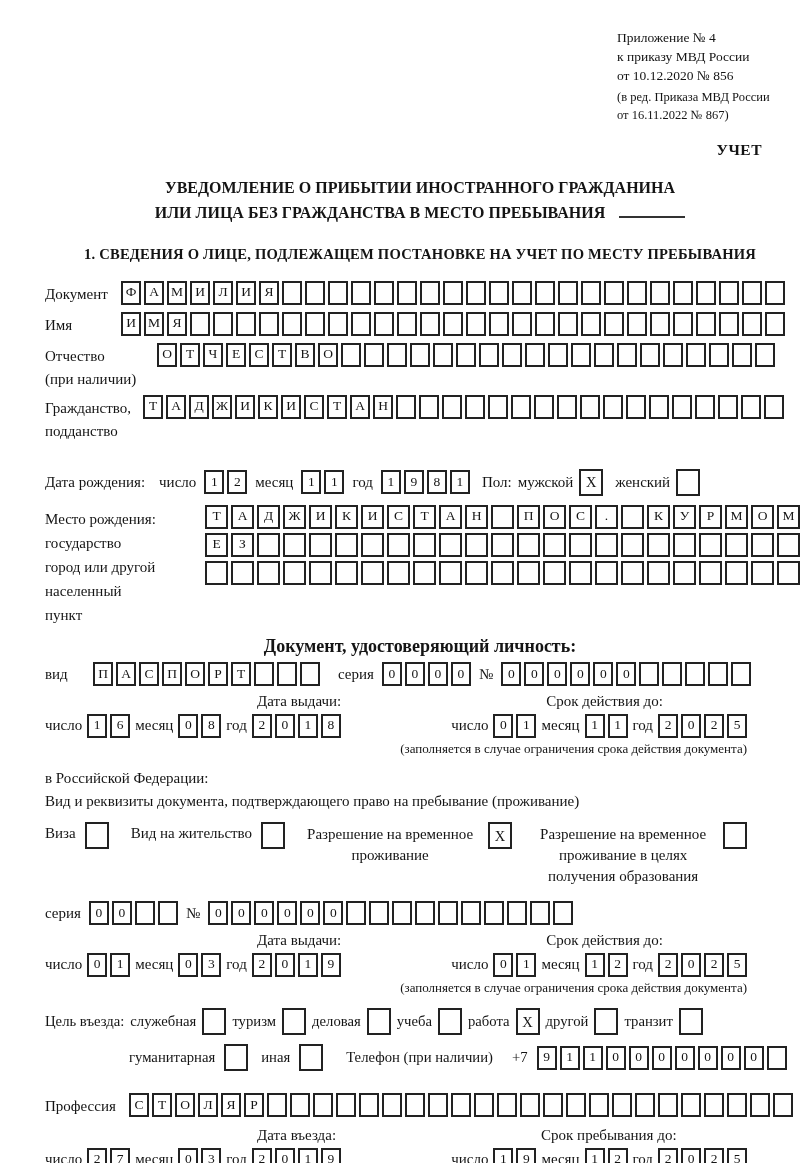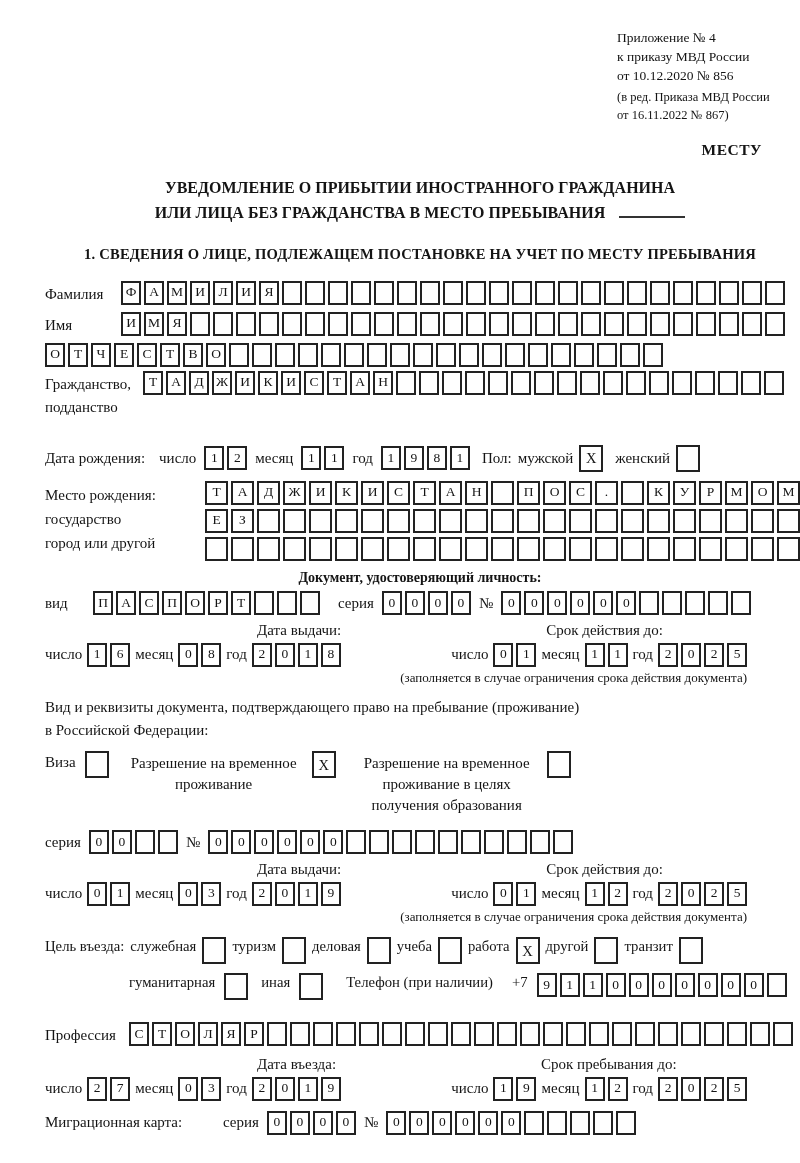--- a/index.html
+++ b/index.html
@@ -24,63 +24,63 @@
   .cells{display:flex;gap:3px;flex:none;}
   .cell{width:16px;height:20px;border:2px solid #222;background:#fff;
         display:flex;align-items:center;justify-content:center;
         font-size:13.5px;flex:none;}
   .wide-cells .cell{width:19px;}
   .cb{width:20px;height:23px;border:2px solid #222;background:#fff;
       display:inline-flex;align-items:center;justify-content:center;
       font-size:14.5px;flex:none;}
   .inline-row{display:flex;align-items:center;column-gap:6px;margin-top:8px;white-space:nowrap;}
   .inline-row .cells{margin:0 2px;}
-  .doc-title{font-weight:bold;text-align:center;margin-top:8px;font-size:14px;}
+  .doc-title{font-weight:bold;text-align:center;margin-top:8px;font-size:18px;}
   .dtitles{display:flex;margin-top:6px;}
   .dtitles .t1{margin-left:212px;}
   .dtitles .t2{margin-left:205px;}
   .drow{display:flex;align-items:center;margin-top:3px;}
   .dgroup{display:flex;align-items:center;column-gap:5px;white-space:nowrap;}
   .dgroup.right{margin-left:auto;margin-right:48px;}
   .note{font-size:13px;text-align:right;padding-right:48px;margin-top:3px;}
   .intro{margin-top:10px;line-height:23px;}
   .opt-row{display:flex;align-items:flex-start;margin-top:8px;}
   .opt{display:flex;align-items:flex-start;column-gap:9px;}
   .opt .cb{margin-top:1px;}
   .opt-lbl{padding-top:3px;}
   .opt-lbl.c2{width:178px;text-align:center;padding-top:3px;line-height:21px;}
   .opt-lbl.c3{width:182px;text-align:center;padding-top:3px;line-height:21px;}
-  .purpose-row{display:flex;column-gap:6px;margin-top:12px;white-space:nowrap;font-size:14.7px;}
+  .purpose-row{display:flex;align-items:center;column-gap:6px;margin-top:12px;white-space:nowrap;font-size:14.7px;}
   .purpose-row2{margin-top:9px;padding-left:84px;column-gap:9px;}
   .mcol{display:flex;flex-direction:column;row-gap:4px;}
   .bp-lbls{width:112px;flex:none;line-height:24px;padding-top:2px;}
 </style>
 </head>
 <body>
 
 <div class="appendix">
   <div>Приложение № 4</div>
   <div>к приказу МВД России</div>
   <div>от 10.12.2020 № 856</div>
   <div class="amend">
     <div>(в ред. Приказа МВД России</div>
     <div>от 16.11.2022 № 867)</div>
   </div>
 </div>
-<div class="form-word">МЕСТУ</div>
+<div class="form-word">УЧЕТ</div>
 
 <div class="title">
   <div>УВЕДОМЛЕНИЕ О ПРИБЫТИИ ИНОСТРАННОГО ГРАЖДАНИНА</div>
   <div><span>ИЛИ ЛИЦА БЕЗ ГРАЖДАНСТВА В МЕСТО ПРЕБЫВАНИЯ</span><span class="blank-line"></span></div>
 </div>
 
 <div class="section-title">1. СВЕДЕНИЯ О ЛИЦЕ, ПОДЛЕЖАЩЕМ ПОСТАНОВКЕ НА УЧЕТ ПО МЕСТУ ПРЕБЫВАНИЯ</div>
 
 <div class="row" style="margin-top:17px;">
-  <div class="lbl" style="width:76px;">Фамилия</div>
+  <div class="lbl" style="width:76px;">Документ</div>
   <div class="cells">
       <span class="cell">Ф</span>
       <span class="cell">А</span>
       <span class="cell">М</span>
       <span class="cell">И</span>
       <span class="cell">Л</span>
       <span class="cell">И</span>
       <span class="cell">Я</span>
       <span class="cell"></span>
       <span class="cell"></span>
@@ -135,20 +135,24 @@
       <span class="cell"></span>
       <span class="cell"></span>
       <span class="cell"></span>
       <span class="cell"></span>
       <span class="cell"></span>
       <span class="cell"></span>
     </div>
 </div>
 
 <div class="row">
+  <div class="lbl lbl2" style="width:112px;">
+    <div>Отчество</div>
+    <div>(при наличии)</div>
+  </div>
   <div class="cells">
       <span class="cell">О</span>
       <span class="cell">Т</span>
       <span class="cell">Ч</span>
       <span class="cell">Е</span>
       <span class="cell">С</span>
       <span class="cell">Т</span>
       <span class="cell">В</span>
       <span class="cell">О</span>
       <span class="cell"></span>
@@ -234,20 +238,21 @@
   <span class="cb">X</span>
   <span style="margin-left:6px;">женский</span>
   <span class="cb"></span>
 </div>
 
 <div class="row" style="margin-top:9px;gap:48px;">
   <div class="bp-lbls">
     <div>Место рождения:</div>
     <div>государство</div>
     <div>город или другой</div>
+    <div>населенный пункт</div>
   </div>
   <div class="mcol">
     <div class="cells wide-cells">
         <span class="cell">Т</span>
         <span class="cell">А</span>
         <span class="cell">Д</span>
         <span class="cell">Ж</span>
         <span class="cell">И</span>
         <span class="cell">К</span>
         <span class="cell">И</span>
@@ -403,27 +408,31 @@
         <span class="cell">2</span>
         <span class="cell">0</span>
         <span class="cell">2</span>
         <span class="cell">5</span>
       </span>
   </div>
 </div>
 <div class="note">(заполняется в случае ограничения срока действия документа)</div>
 
 <div class="intro">
+  <div>в Российской Федерации:</div>
   <div>Вид и реквизиты документа, подтверждающего право на пребывание (проживание)</div>
-  <div>в Российской Федерации:</div>
 </div>
 
 <div class="opt-row">
   <div class="opt">
     <span class="opt-lbl">Виза</span>
+    <span class="cb"></span>
+  </div>
+  <div class="opt" style="margin-left:22px;">
+    <span class="opt-lbl">Вид на жительство</span>
     <span class="cb"></span>
   </div>
   <div class="opt" style="margin-left:16px;">
     <span class="opt-lbl c2">Разрешение на временное проживание</span>
     <span class="cb">X</span>
   </div>
   <div class="opt" style="margin-left:20px;">
     <span class="opt-lbl c3">Разрешение на временное проживание в целях получения образования</span>
     <span class="cb"></span>
   </div>

